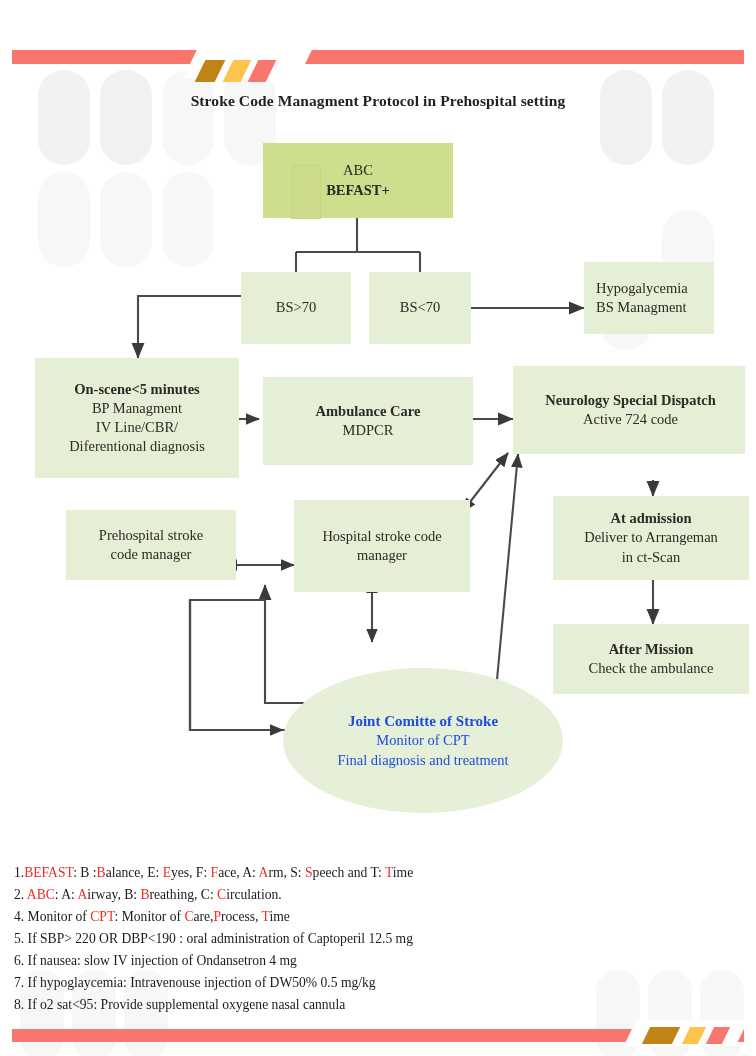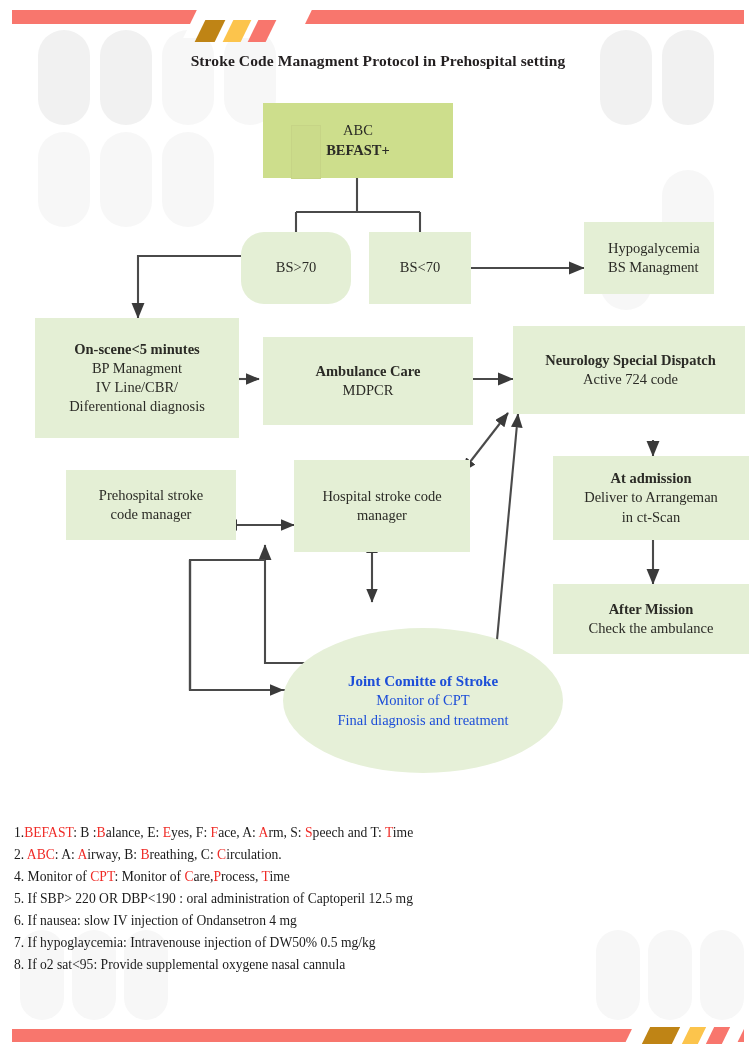--- a/index.html
+++ b/index.html
@@ -4,21 +4,21 @@
 <style>
   * { box-sizing: border-box; }
   html, body { margin:0; padding:0; }
   body {
     width:756px; height:1056px;
     background:#ffffff;
     font-family:"Liberation Serif", serif;
     overflow:hidden;
     position:relative;
   }
-  #page { position:absolute; inset:0; }
+  #page { position:absolute; inset:0;margin-top:40px; }
 
   
   .wm { position:absolute; background:#f1f1f1; border-radius:26px; }
   .wm2 { position:absolute; background:#f7f7f7; border-radius:26px; }
 
   
   .ribbon-top {
     position:absolute; left:12px; top:10px; width:732px; height:14px;
     background:#f8766d;
   }
@@ -56,21 +56,21 @@
     color:#2b2b26;
     display:flex; flex-direction:column;
     align-items:center; justify-content:center;
     line-height:1.32;
     font-size:14.5px;
     text-align:center;
     padding:3px 5px;
   }
   .box.dark { background:#cdde8c; }
   .box .b  { font-weight:bold; }
-  .box.left-al { align-items:flex-start; text-align:center; padding-left:24px; }
+  .box.left-al { align-items:flex-start; text-align:center; padding-left:12px; }
 
   .inner-ghost {
     position:absolute; left:28px; top:22px; width:30px; height:54px;
     border:1px solid #c6d486; background:#cbdb8a;
   }
 
   .ellipse {
     position:absolute;
     background:#e6f0d8;
     border-radius:50%;
@@ -175,21 +175,21 @@
       <path d="M190,560 L190,690 L283,690" marker-end="url(#ahs)"></path>
     </g>
   </svg>
 
   <div class="box dark" style="left:263px; top:103px; width:190px; height:75px;">
     <div class="inner-ghost"></div>
     <div>ABC</div>
     <div class="b">BEFAST+</div>
   </div>
 
-  <div class="box" style="left:241px; top:232px; width:110px; height:72px;border-radius:23px;">
+  <div class="box" style="left:241px; top:232px; width:110px; height:72px;">
     <div>BS&gt;70</div>
   </div>
 
   <div class="box" style="left:369px; top:232px; width:102px; height:72px;">
     <div>BS&lt;70</div>
   </div>
 
   <div class="box left-al" style="left:584px; top:222px; width:130px; height:72px;">
     <div>Hypogalycemia</div>
     <div>BS Managment</div>

